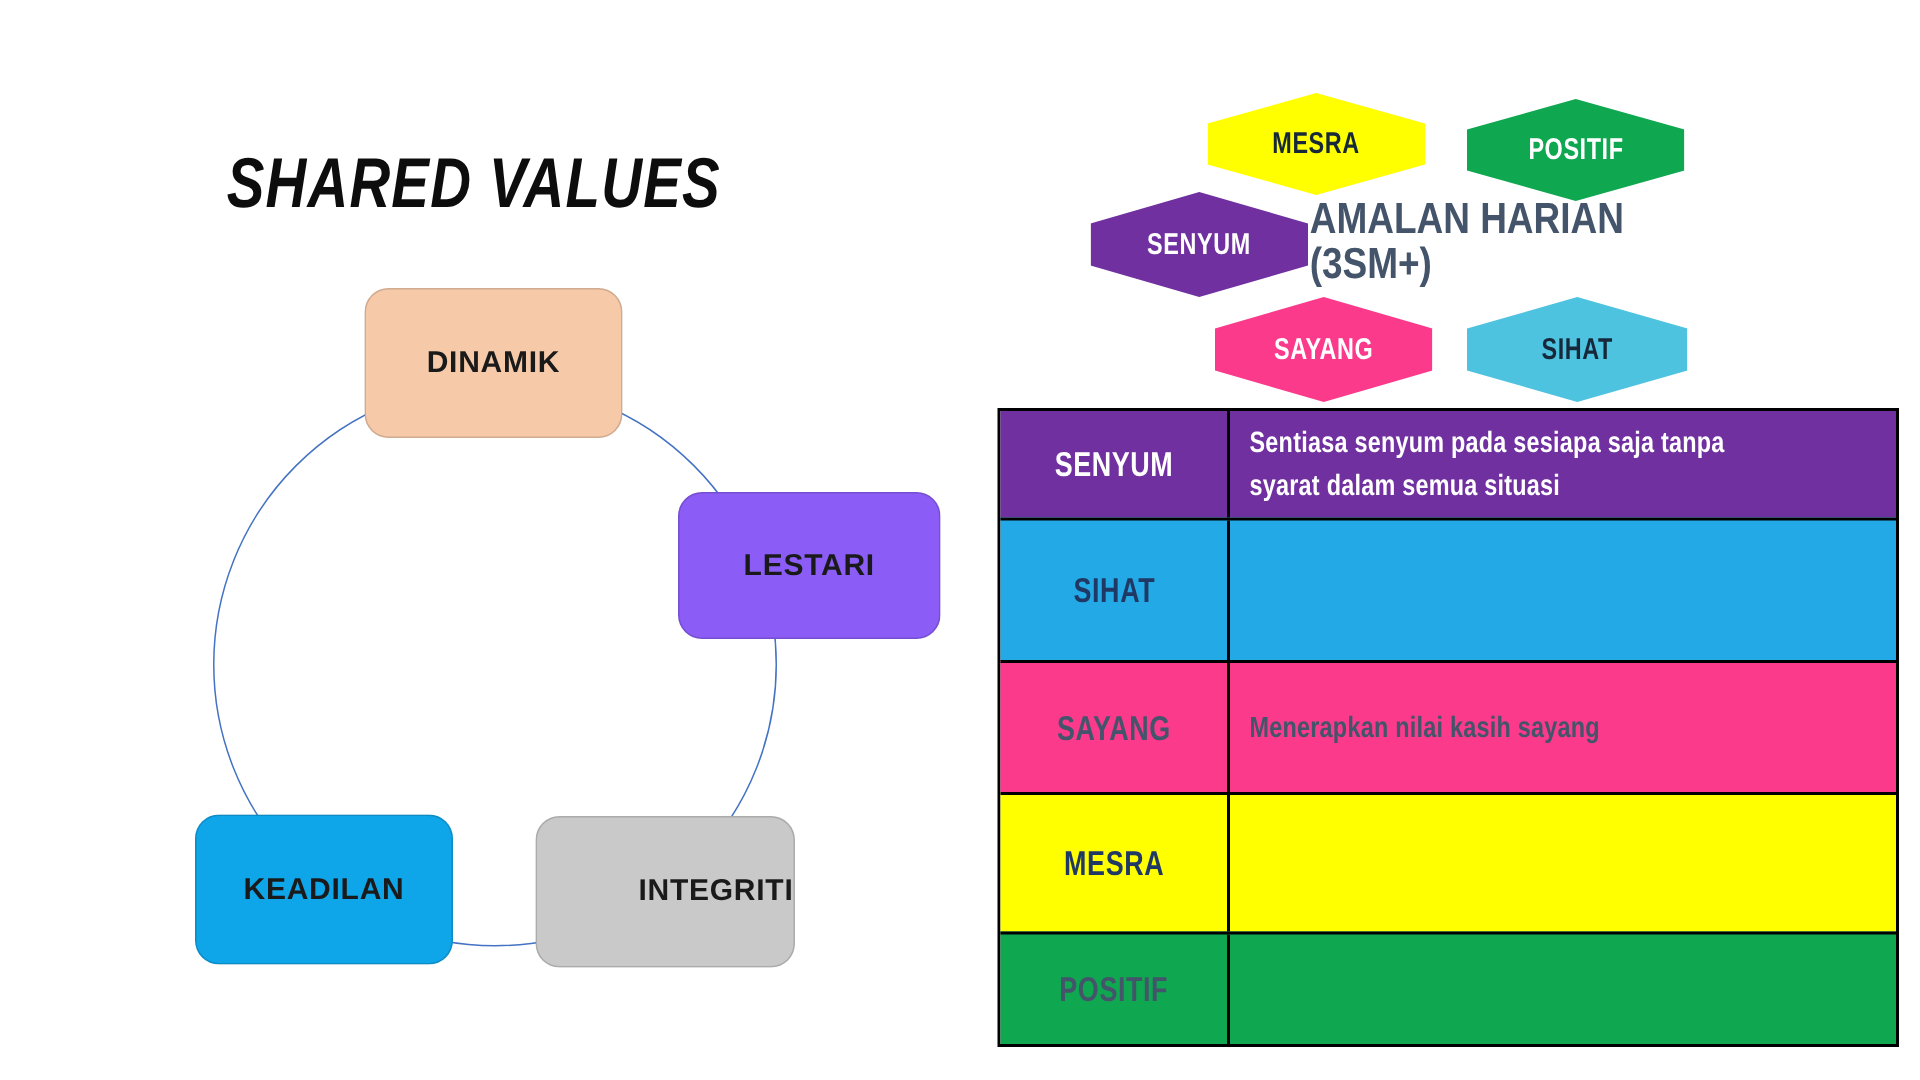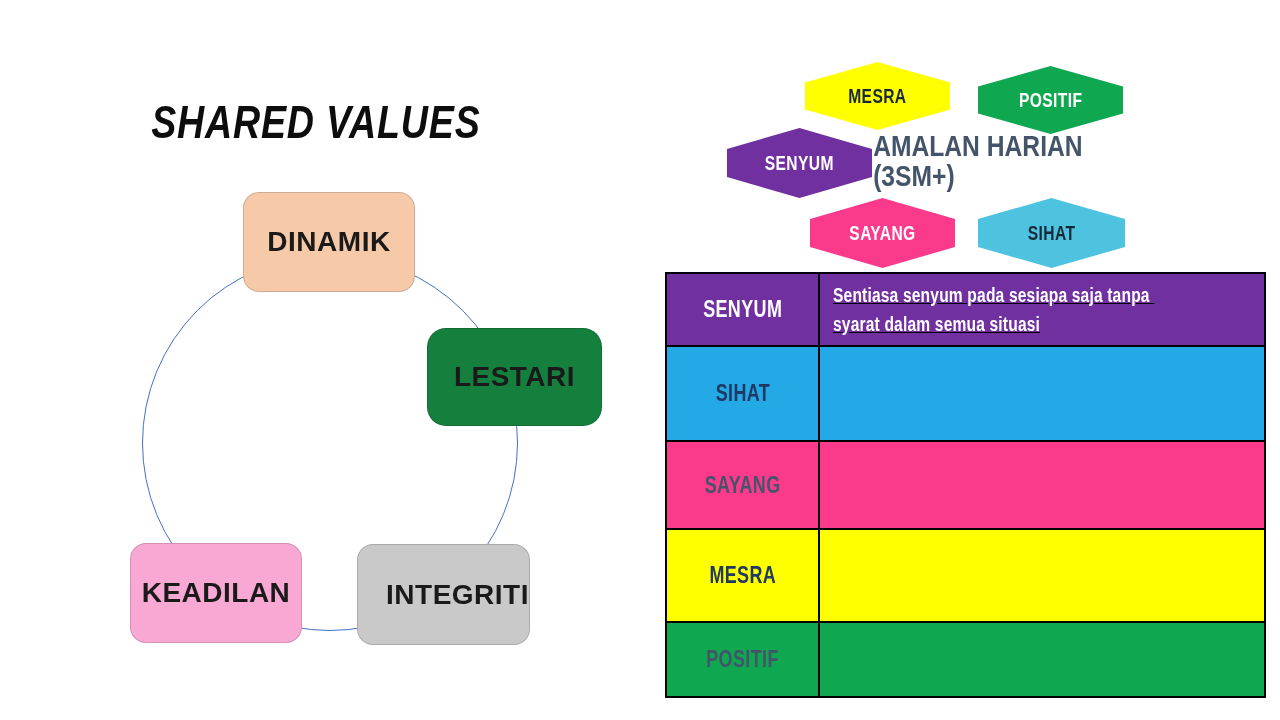--- a/index.html
+++ b/index.html
@@ -10,66 +10,66 @@
   
   .main-title{position:absolute;left:110px;top:94px;width:400px;text-align:center;}
   .main-title span{display:inline-block;font-size:47px;font-weight:bold;font-style:italic;
        color:#0d0d0d;transform:scaleX(0.80);transform-origin:center;letter-spacing:1px;white-space:nowrap;}
 
   .cycle-circle{position:absolute;left:142px;top:255px;width:376px;height:376px;
        border:1.5px solid #4472C4;border-radius:50%;box-sizing:border-box;background:transparent;}
 
   .vbox{position:absolute;border-radius:16px;box-sizing:border-box;
        border:1px solid rgba(0,0,0,0.15);display:flex;align-items:center;justify-content:center;}
-  .vbox span{font-size:28px;font-weight:bold;color:#1a1a1a;letter-spacing:0.5px;white-space:nowrap;}
+  .vbox span{font-size:20px;font-weight:bold;color:#1a1a1a;letter-spacing:0.5px;white-space:nowrap;}
 
   
   .hex{position:absolute;display:flex;align-items:center;justify-content:center;
        clip-path:polygon(50% 0%,100% 30%,100% 70%,50% 100%,0% 70%,0% 30%);}
   .hex span{display:inline-block;font-size:20px;font-weight:bold;letter-spacing:0.5px;
        transform:scaleX(0.78);transform-origin:center;white-space:nowrap;}
 
   .amalan-title{position:absolute;left:854px;top:131px;width:255px;line-height:30px;}
   .amalan-title div{font-size:29px;font-weight:bold;transform:scaleX(0.85);transform-origin:center;white-space:nowrap;}
 
   
   .vtable{position:absolute;left:665px;top:272px;width:597px;border:2px solid #000;box-sizing:content-box;}
   .trow{display:grid;grid-template-columns:153px 1fr;border-top:2px solid #000;}
   .trow:first-child{border-top:none;}
   .tlabel-cell{display:flex;align-items:center;justify-content:center;border-right:2px solid #000;}
-  .tdesc-cell{display:flex;align-items:center;padding:4px 10px 4px 13px;overflow:hidden;text-decoration:underline;}
+  .tdesc-cell{display:flex;align-items:center;padding:4px 10px 4px 13px;overflow:hidden;}
   .tlabel{display:inline-block;font-size:23px;font-weight:bold;transform:scaleX(0.78);
        transform-origin:center;letter-spacing:0.5px;white-space:nowrap;}
   .tdesc{display:inline-block;width:125%;font-size:19.5px;font-weight:bold;line-height:29px;
        transform:scaleX(0.80);transform-origin:left center;letter-spacing:0.2px;white-space:pre-wrap;}
 </style>
 </head>
 <body>
 
 <div class="slide">
 
   <div class="main-title">
     <span>SHARED VALUES</span>
   </div>
 
   <div class="cycle-circle" style="border-color: rgb(68, 114, 196);"></div>
 
   <div class="vbox" style="left: 243px; top: 192px; width: 172px; height: 100px; background-color: rgb(246, 201, 169);">
     <span>DINAMIK</span>
   </div>
 
-  <div class="vbox" style="left: 427px; top: 328px; width: 175px; height: 98px; background-color: #15803d; border-radius: 19px;">
+  <div class="vbox" style="left: 452px; top: 328px; width: 175px; height: 98px; background-color: #8b5cf6;">
     <span>LESTARI</span>
   </div>
 
   <div class="vbox" style="left: 357px; top: 544px; width: 173px; height: 101px; background-color: rgb(201, 201, 201); justify-content: flex-end;">
     <span>INTEGRITI</span>
   </div>
 
-  <div class="vbox" style="left: 130px; top: 543px; width: 172px; height: 100px; background-color: #f9a8d4;">
+  <div class="vbox" style="left: 130px; top: 543px; width: 172px; height: 100px; background-color: #0ea5e9;">
     <span>KEADILAN</span>
   </div>
 
 
   <div class="hex" style="left: 805px; top: 62px; width: 145px; height: 68px; background-color: rgb(255, 255, 0);">
     <span style="color: rgb(22, 40, 58);">MESRA</span>
   </div>
 
   <div class="hex" style="left: 978px; top: 66px; width: 145px; height: 68px; background-color: rgb(16, 167, 81);">
     <span style="color: rgb(255, 255, 255);">POSITIF</span>
@@ -106,20 +106,23 @@
     <div class="trow" style="height: 93px; background-color: rgb(34, 169, 230);">
       <div class="tlabel-cell">
         <span class="tlabel" style="color: rgb(31, 56, 100);">SIHAT</span>
       </div>
     </div>
 
     <div class="trow" style="height: 86px; background-color: rgb(251, 58, 140);">
       <div class="tlabel-cell">
         <span class="tlabel" style="color: rgb(68, 84, 106);">SAYANG</span>
       </div>
+      <div class="tdesc-cell">
+        <span class="tdesc" style="color: rgb(68, 84, 106);">Menerapkan nilai kasih sayang</span>
+      </div>
     </div>
 
     <div class="trow" style="height: 91px; background-color: rgb(255, 255, 0);">
       <div class="tlabel-cell">
         <span class="tlabel" style="color: rgb(31, 56, 100);">MESRA</span>
       </div>
     </div>
 
     <div class="trow" style="height: 73px; background-color: rgb(16, 167, 81);">
       <div class="tlabel-cell">

